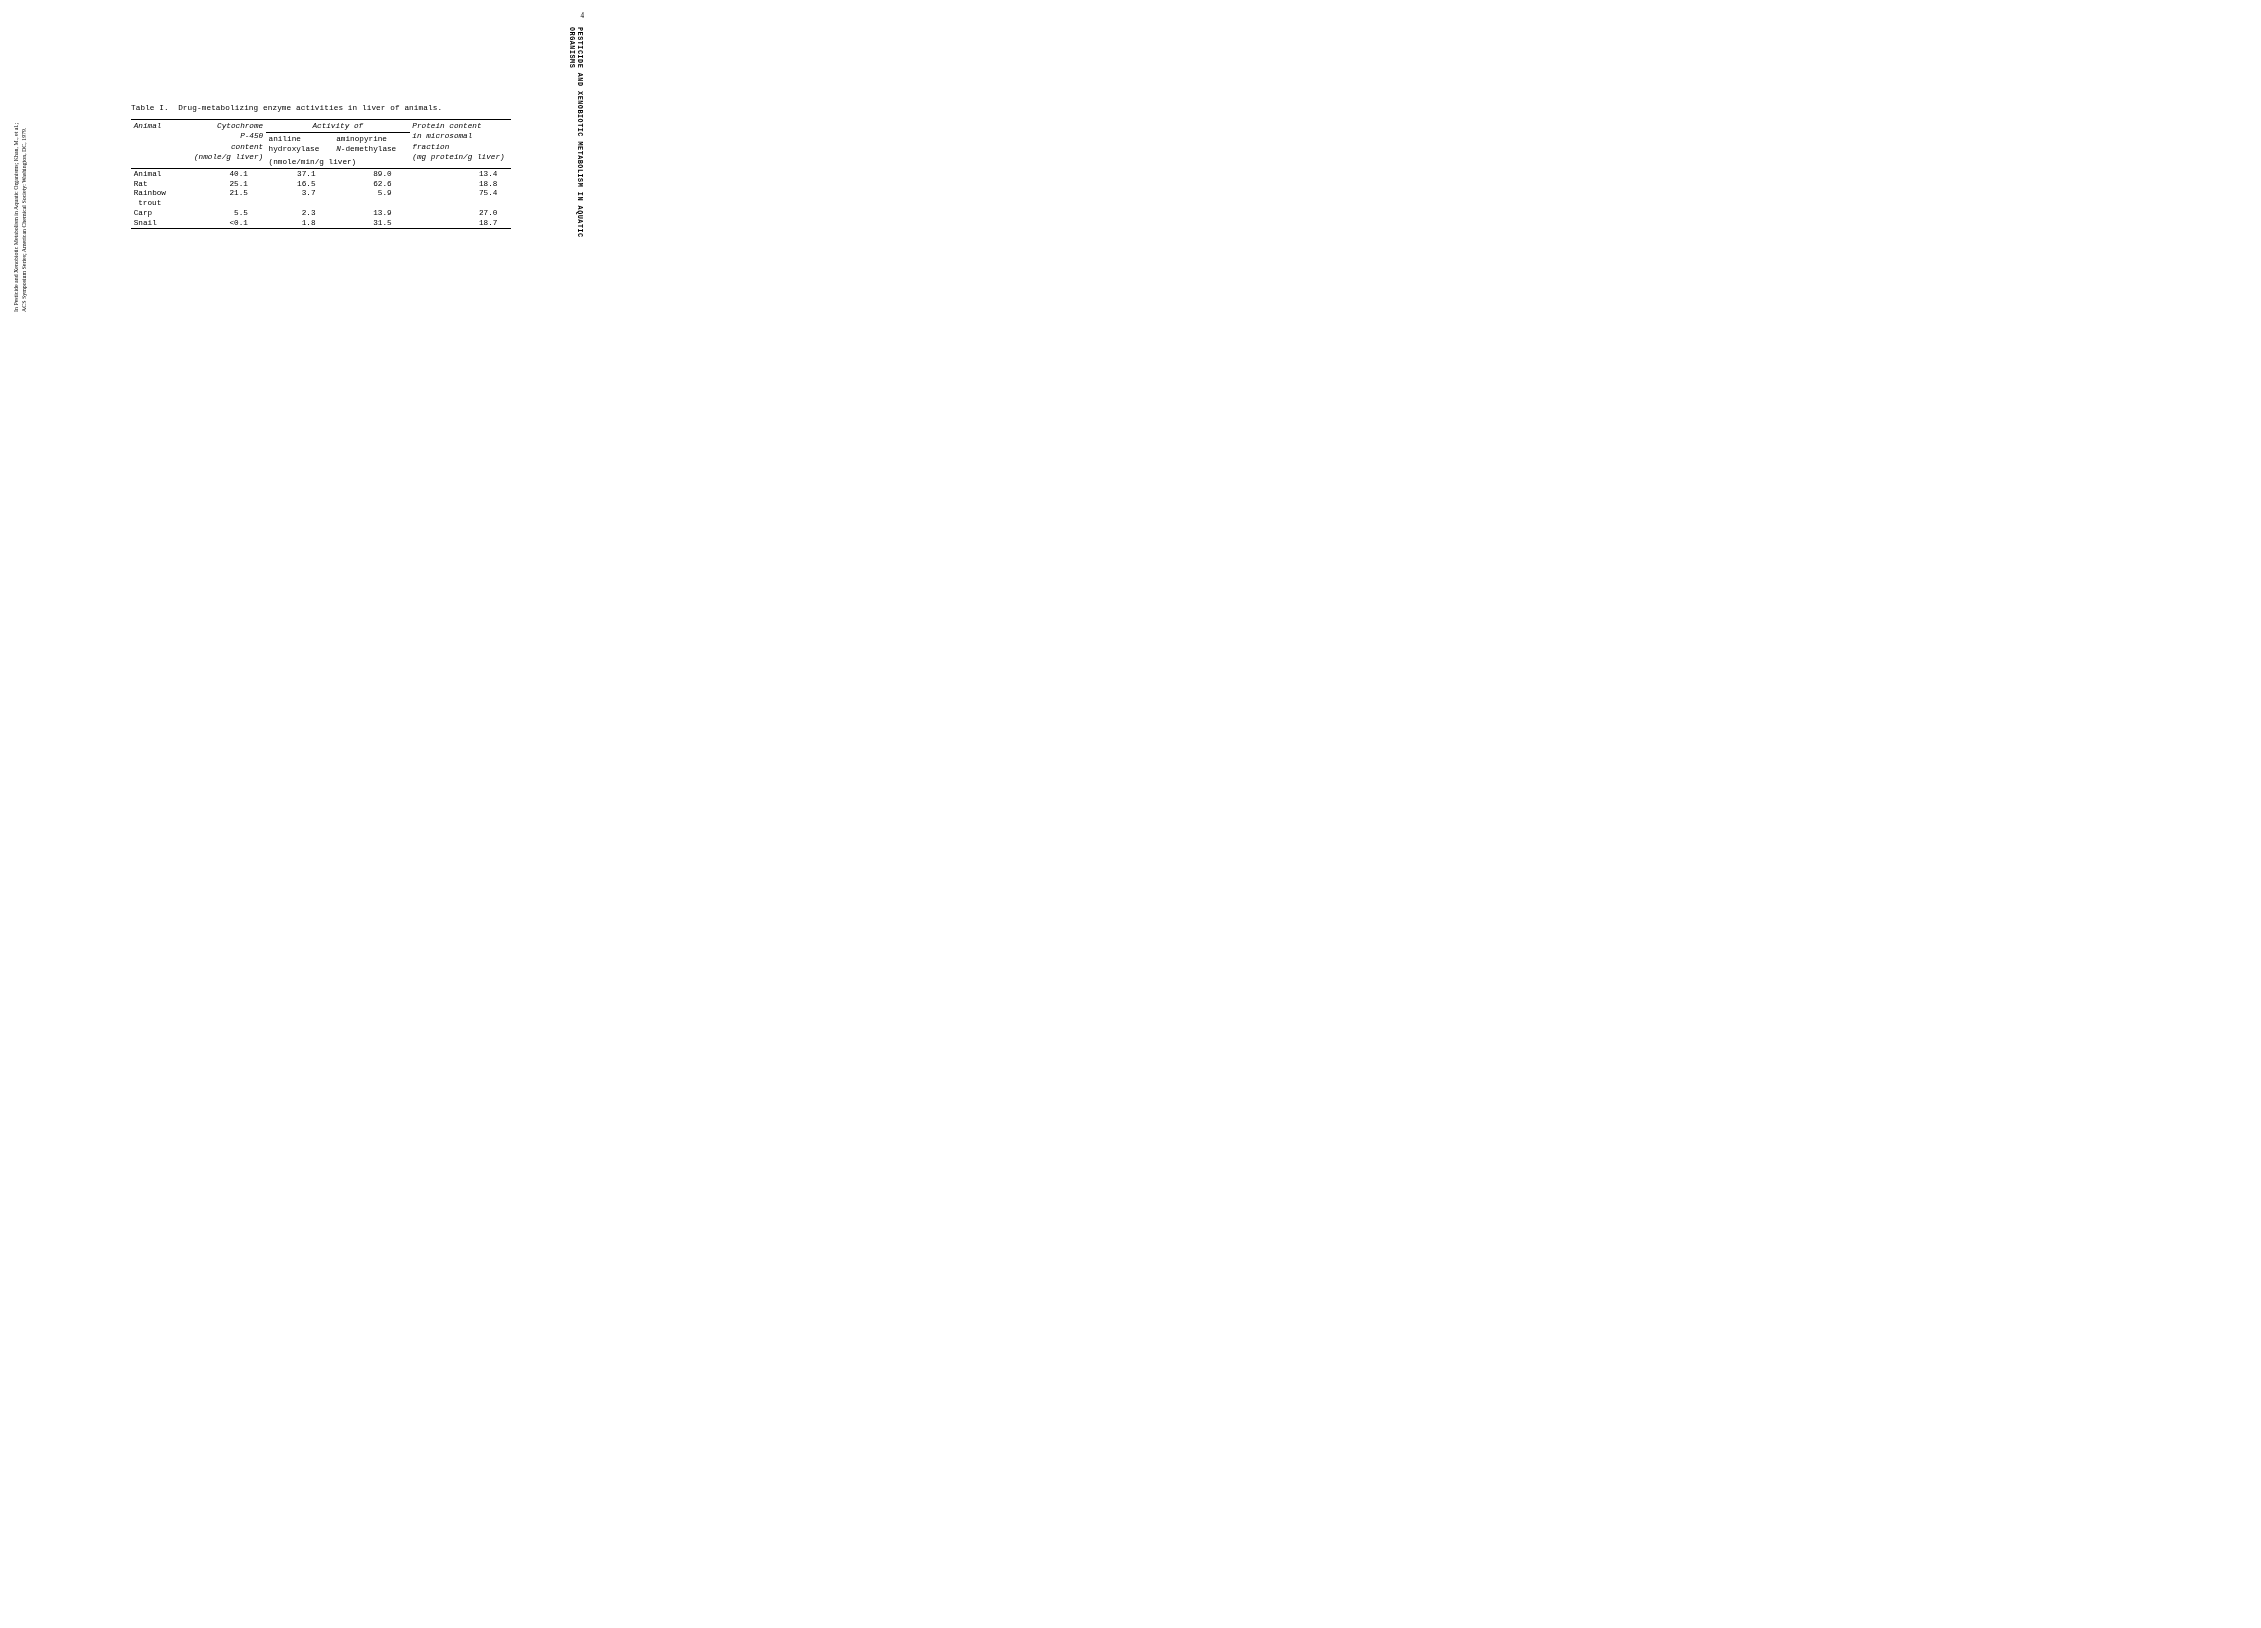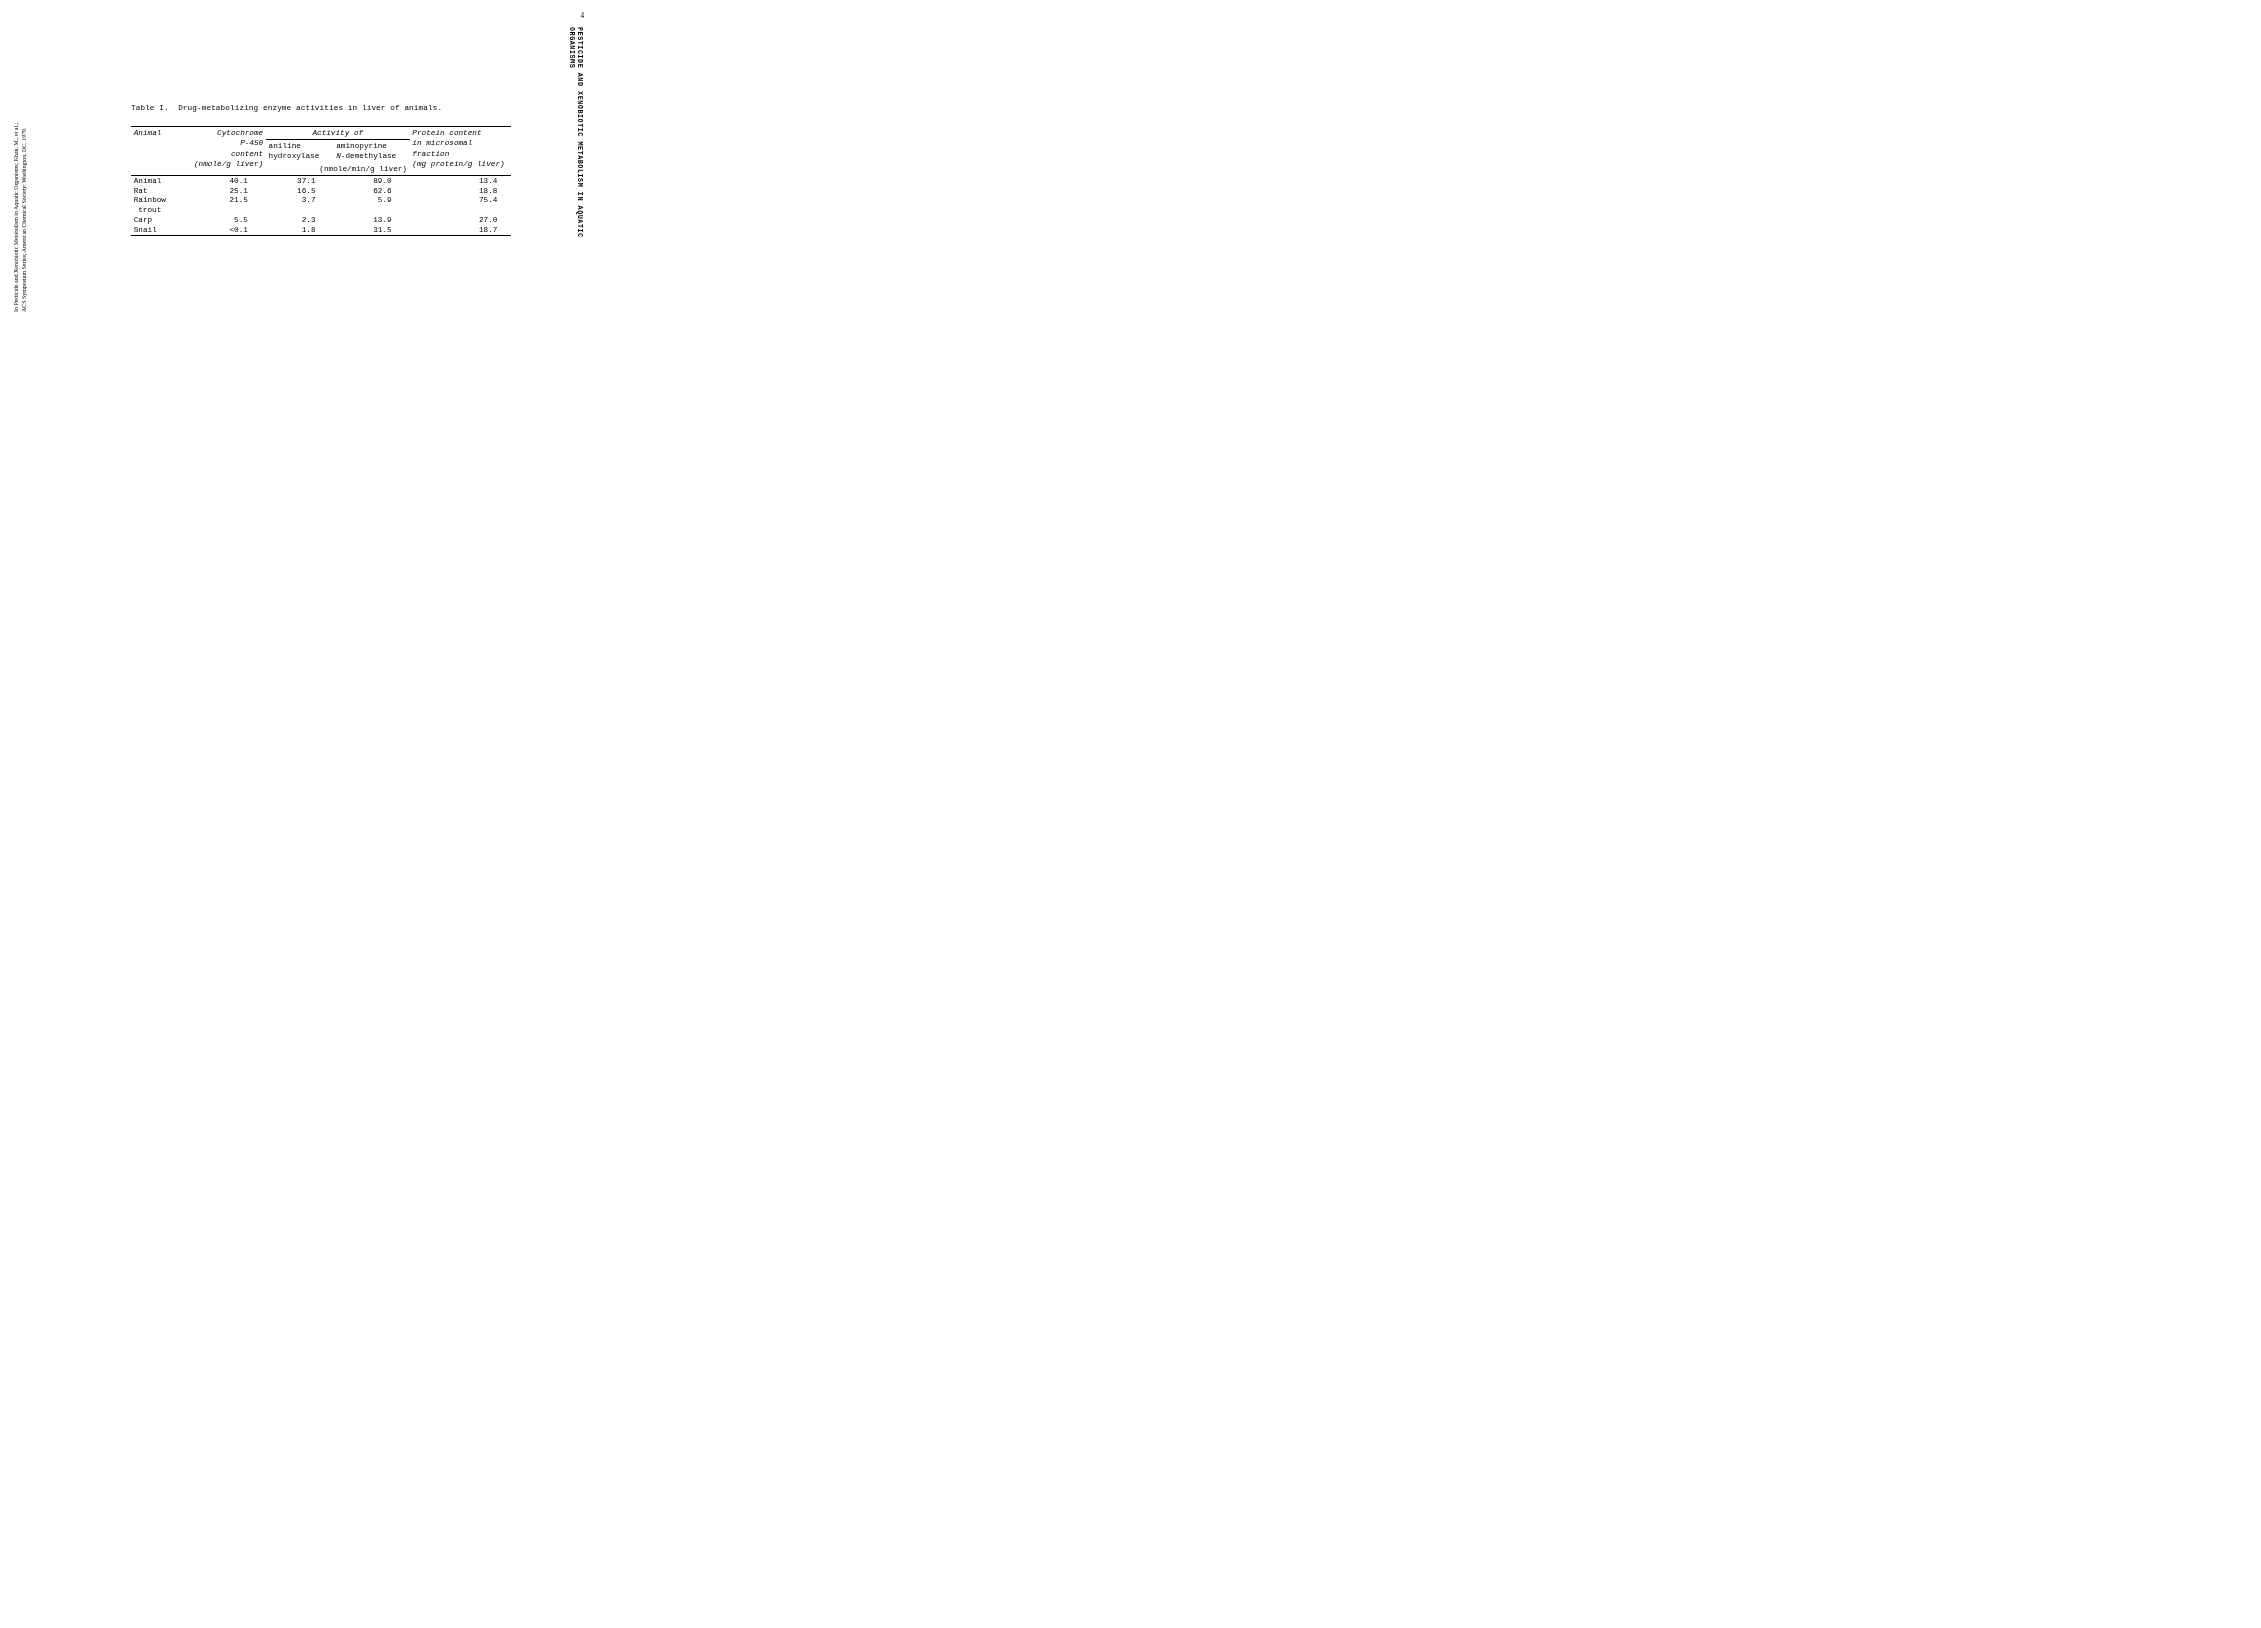--- a/index.html
+++ b/index.html
@@ -44,21 +44,21 @@
       text-align: left;
     }
     .content {
       position: absolute;
       left: 131px;
       top: 104px;
       width: 380px;
     }
     .table-caption {
       font-size: 7.7px;
-      margin-bottom: 14px;
+      margin-bottom: 7px;
       letter-spacing: 0.1px;
     }
     table {
       border-collapse: collapse;
       width: 100%;
       font-size: 7.7px;
     }
     th, td {
       padding: 0.9px 2.7px;
       text-align: left;
@@ -119,21 +119,21 @@
           <td colspan="2" class="spanner">Activity of</td>
           <td rowspan="3" class="hr-mid" style="width:99px;">Protein content<br>in microsomal<br>fraction<br>(mg protein/g liver)</td>
         </tr>
         <tr class="header-row">
           <td></td>
           <td style="width:63px;">aniline<br>hydroxylase</td>
           <td style="width:72px;margin-left:25px;">aminopyrine<br><span class="italic">N</span>-demethylase</td>
         </tr>
         <tr class="header-row">
           <td class="hr-mid"></td>
-          <td colspan="2" class="hr-mid" style="text-align:right;">(nmole/min/g liver)</td>
+          <td colspan="2" class="hr-mid" style="text-align:left;">(nmole/min/g liver)</td>
         </tr>
         <tr>
           <td>Animal</td>
           <td class="num">40.1</td>
           <td class="num">37.1</td>
           <td class="num">89.0</td>
           <td class="num-wide">13.4</td>
         </tr>
         <tr>
           <td>Rat</td>

